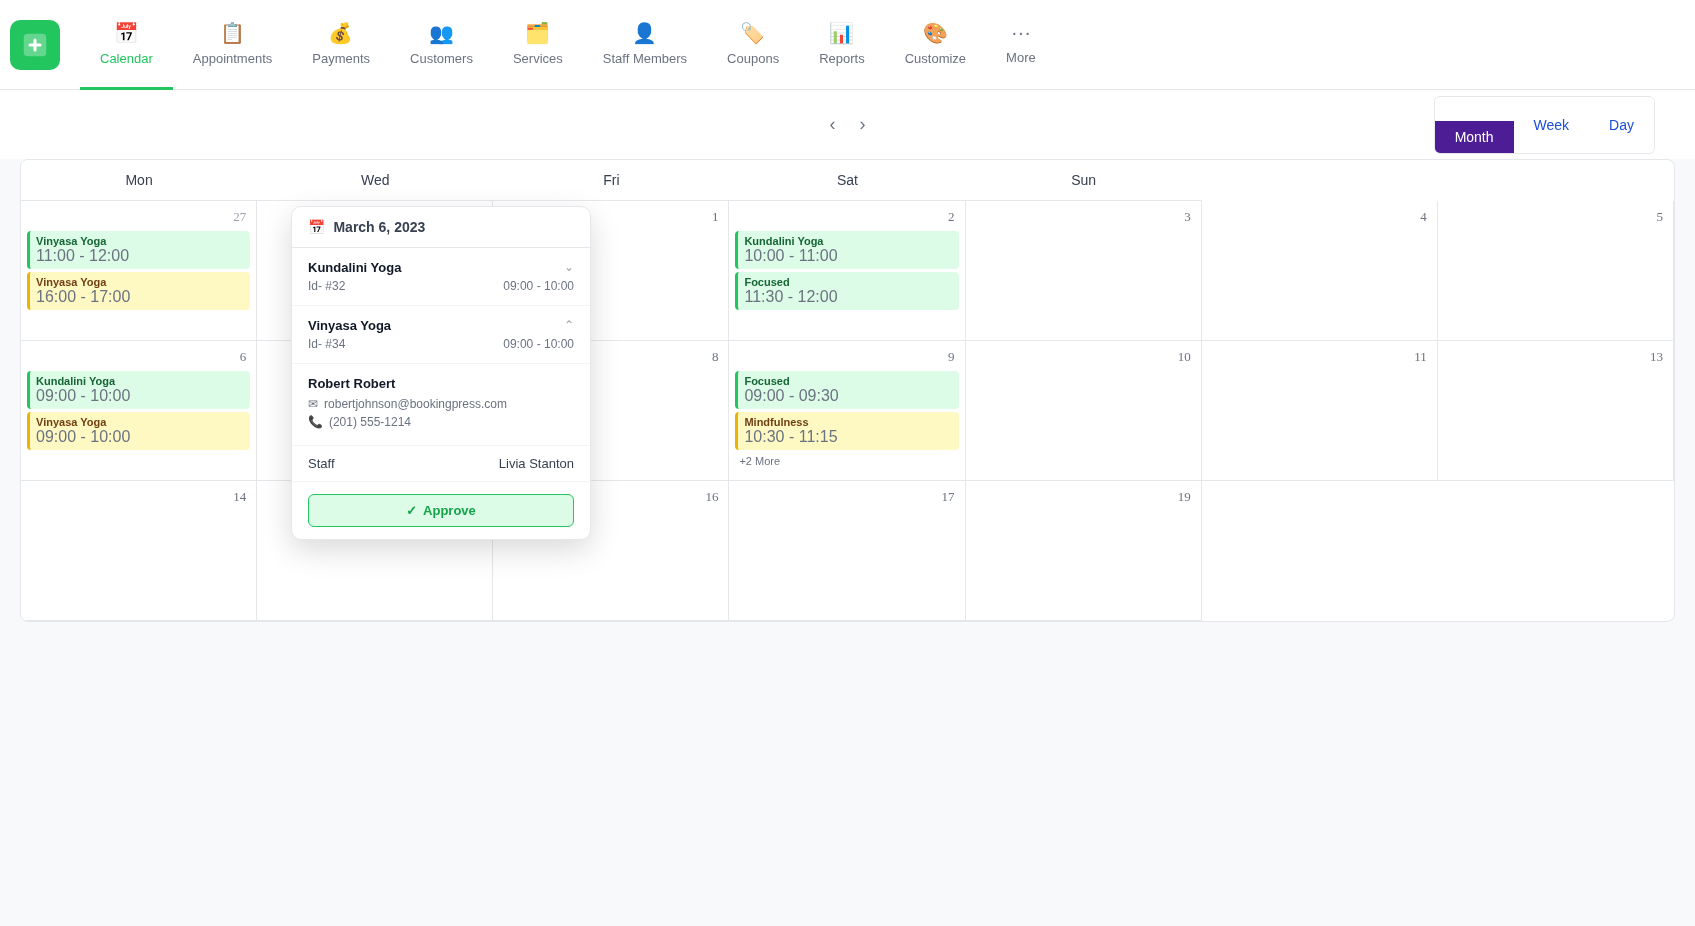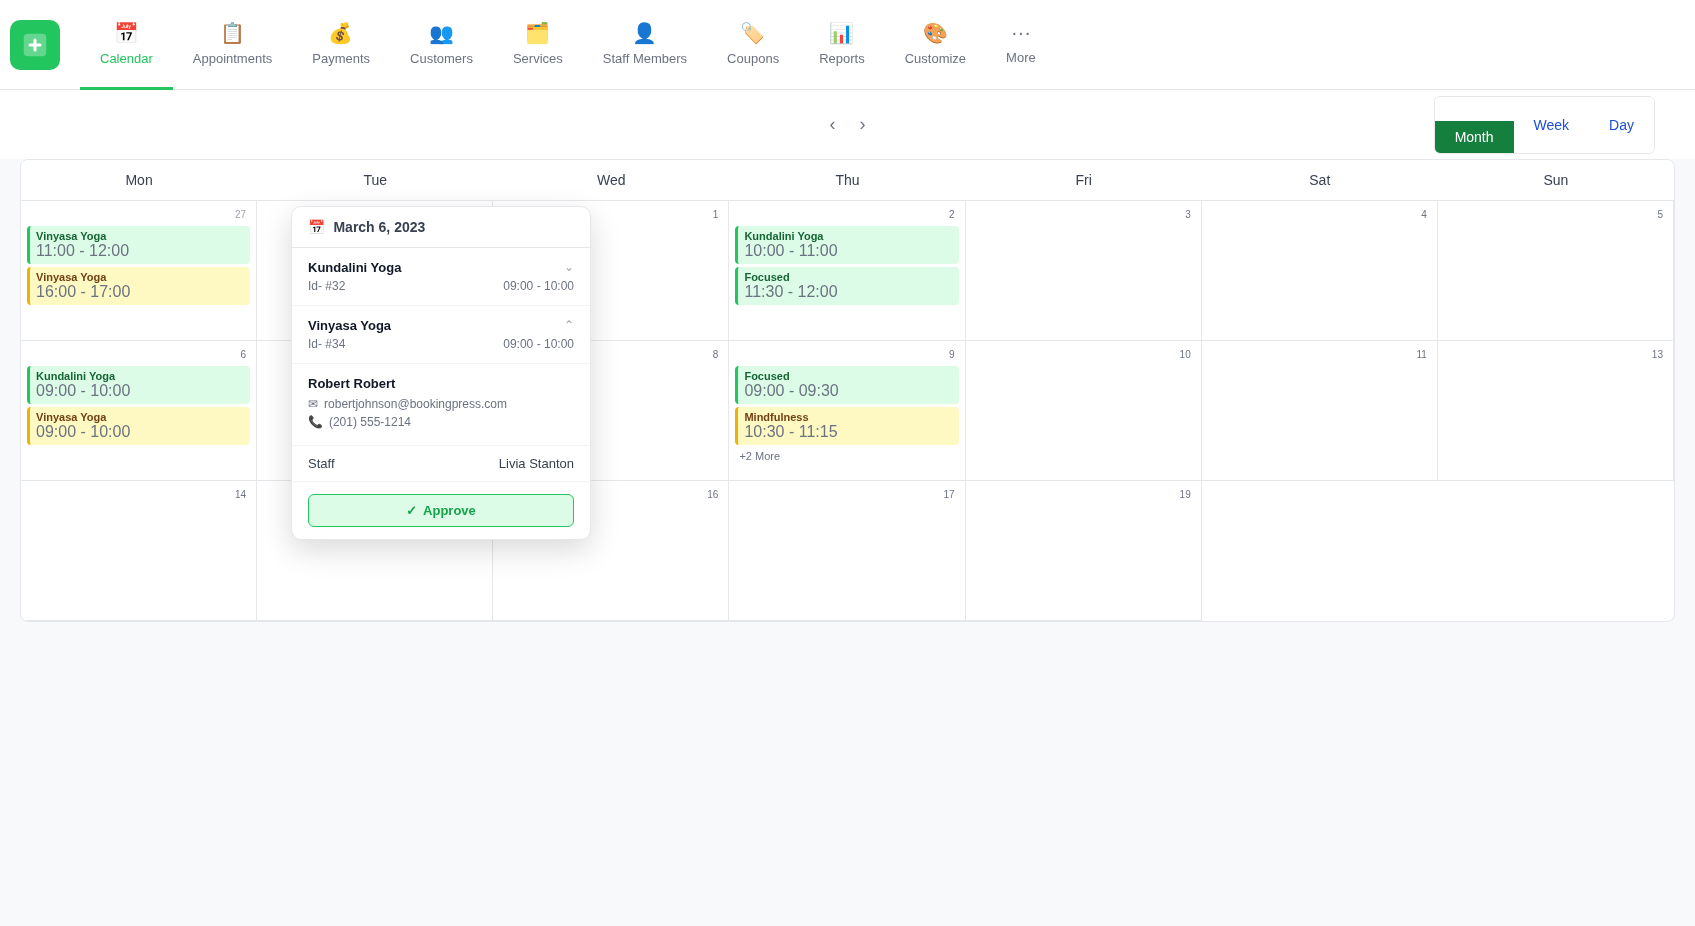--- a/index.html
+++ b/index.html
@@ -79,21 +79,21 @@
     }
     .view-btn {
       padding: 8px 20px;
       cursor: pointer;
       border: none;
       background: #fff;
       font-size: 14px;
       color: #1d4ed8;
     }
     .view-btn.active {
-      background: #15803d;
+      background: #4c1d95;
       color: white;
       margin-top: 24px;
     }
 
     
     .cal-container {
       margin: 0 20px 20px;
       border: 1px solid #e5e7eb;
       border-radius: 8px;
       background: #fff;
@@ -117,24 +117,25 @@
       border-right: 1px solid #e5e7eb;
       border-bottom: 1px solid #e5e7eb;
       min-height: 140px;
       padding: 6px;
       position: relative;
       vertical-align: top;
     }
     .cal-cell:last-child { border-right: none; }
     .cal-date {
       text-align: right;
-      font-size: 10px;
+      font-size: 13px;
       color: #6b7280;
       margin-bottom: 4px;
       padding: 2px 4px;
+      font-family: Liberation Serif, serif;
     }
     .cal-date.gray { color: #9ca3af; }
 
     
     .event {
       border-radius: 4px;
       padding: 4px 6px;
       margin-bottom: 3px;
       font-size: 11px;
       border-left: 3px solid;
@@ -318,23 +319,21 @@
   <div class="view-switcher" id="view-switcher">
       <button class="view-btn active">Month</button>
       <button class="view-btn">Week</button>
       <button class="view-btn">Day</button>
     </div>
 </div>
 
 <div class="cal-container">
   <div class="cal-grid" id="cal-day-headers">
       <div class="cal-day-header">Mon</div>
-      <div class="cal-day-header">Tue</div>
       <div class="cal-day-header">Wed</div>
-      <div class="cal-day-header">Thu</div>
       <div class="cal-day-header">Fri</div>
       <div class="cal-day-header">Sat</div>
       <div class="cal-day-header">Sun</div>
     </div>
   <div class="cal-grid" id="cal-grid" style="position:relative;">
       <div class="cal-cell">
         <div class="cal-date gray">27</div>
         <div class="event event-green">
         <div class="event-name">Vinyasa Yoga</div>
         <div class="event-time">11:00 - 12:00</div>

